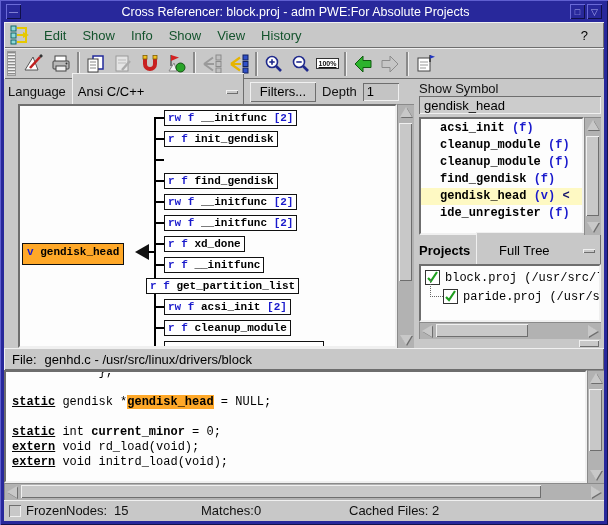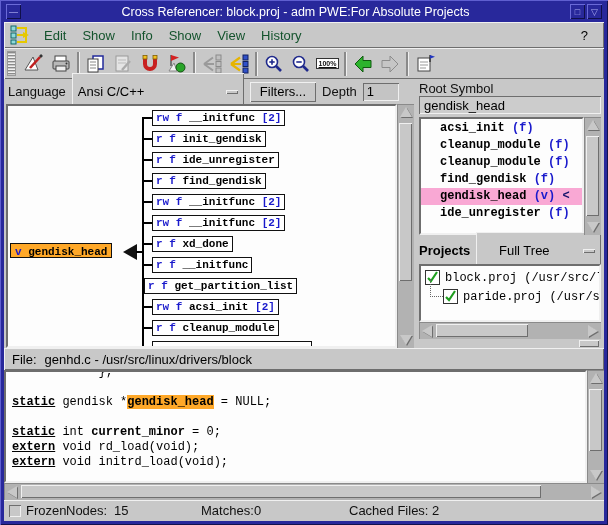--- a/index.html
+++ b/index.html
@@ -30,26 +30,26 @@
   .lbl{font-size:13px;color:#111;white-space:nowrap;}
   .optmenu{height:37px;display:flex;align-items:center;background:#c8c8c8;padding:0 6px;font-size:13px;}
   .omdash{width:12px;height:4px;margin-left:auto;background:#c8c8c8;box-shadow:inset 1px 1px 0 #f0f0f0, inset -1px -1px 0 #6e6e6e;}
   .btn{height:20px;display:flex;align-items:center;justify-content:center;background:#c8c8c8;padding:0 10px;font-size:13px;}
   .field{height:18px;background:#c4c4c4;display:flex;align-items:center;padding:0 4px;font-size:13px;}
 
   
   .content{flex:1;display:flex;min-height:0;}
   .left-col{width:410px;display:flex;flex-direction:column;flex:none;}
   .graph-pane{flex:1;display:flex;min-height:0;padding:0 0 0 2px;}
-  .graph-canvas{flex:1;background:#fdfdfd;position:relative;overflow:hidden;}
+  .graph-canvas{flex:1;background:#fdfdfd;position:relative;overflow:hidden;margin-left:12px;}
   .gline{position:absolute;background:#000;}
   .gnode{position:absolute;height:16px;line-height:14px;border:1.5px solid #111;background:#fff;padding:0 3px;font-family:"Liberation Mono",monospace;font-size:11px;font-weight:bold;white-space:nowrap;box-sizing:border-box;}
   .npre,.nsuf{color:#1a1acc;}
   .nname{color:#000;}
-  .gnroot{position:absolute;left:2px;top:137px;height:15px;line-height:16px;border:1.5px solid #111;background:#ffa828;padding:0 4px;font-family:"Liberation Mono",monospace;font-size:11px;font-weight:bold;white-space:nowrap;box-sizing:border-box;}
+  .gnroot{position:absolute;left:2px;top:137px;height:22px;line-height:16px;border:1.5px solid #111;background:#ffa828;padding:0 4px;font-family:"Liberation Mono",monospace;font-size:11px;font-weight:bold;white-space:nowrap;box-sizing:border-box;}
   .garrow{position:absolute;left:115px;top:138px;width:0;height:0;border-top:8px solid transparent;border-bottom:8px solid transparent;border-right:14px solid #111;}
 
   
   .sbv{width:17px;background:#b2b2b2;position:relative;flex:none;box-shadow:inset 1px 1px 0 #8a8a8a;}
   .sbh{height:17px;background:#b2b2b2;position:relative;box-shadow:inset 1px 1px 0 #8a8a8a;}
   .sb-arr{position:absolute;width:0;height:0;}
   .up{left:3px;top:3px;border-left:6px solid transparent;border-right:6px solid transparent;border-bottom:10px solid #c8c8c8;filter:drop-shadow(1px 1px 0 #6e6e6e);}
   .down{left:3px;bottom:3px;border-left:6px solid transparent;border-right:6px solid transparent;border-top:10px solid #c8c8c8;filter:drop-shadow(1px 1px 0 #6e6e6e);}
   .lft{left:3px;top:3px;border-top:6px solid transparent;border-bottom:6px solid transparent;border-right:10px solid #c8c8c8;filter:drop-shadow(1px 1px 0 #6e6e6e);}
   .rgt{right:3px;top:3px;border-top:6px solid transparent;border-bottom:6px solid transparent;border-left:10px solid #c8c8c8;filter:drop-shadow(1px 1px 0 #6e6e6e);}
@@ -57,21 +57,21 @@
   .thumb-h{position:absolute;top:2px;height:13px;background:#c8c8c8;box-shadow:inset 1px 1px 0 #f0f0f0, inset -1px -1px 0 #6e6e6e;}
 
   
   .right-col{flex:1;display:flex;flex-direction:column;padding:2px 3px 0 5px;min-width:0;}
   .rs-label{font-size:13px;height:16px;color:#111;}
   .rs-field{height:19px;background:#cccccc;display:flex;align-items:center;padding:0 5px;font-size:13px;margin-bottom:3px;}
   .rs-listwrap{height:124px;display:flex;}
   .rs-list{flex:1;background:#fdfdfd;overflow:hidden;padding-top:1px;}
   .lsrow{height:17px;line-height:17px;padding:0 19px;font-family:"Liberation Mono",monospace;font-size:12px;font-weight:bold;white-space:nowrap;color:#000;}
   .lsrow .kind{color:#1a1acc;font-weight:bold;}
-  .lsrow.sel{background:#f9a8d4;}
+  .lsrow.sel{background:#fef9c3;}
   .lsrow .marker{color:#13136b;}
   .proj-head{height:26px;display:flex;align-items:center;gap:6px;padding-top:3px;}
   .proj-label{font-size:13px;font-weight:bold;}
   .proj-list{height:58px;background:#fdfdfd;position:relative;overflow:hidden;}
   .prow{position:absolute;height:18px;display:flex;align-items:center;gap:5px;font-family:"Liberation Mono",monospace;font-size:12px;white-space:nowrap;}
   .chk{width:13px;height:13px;background:#fff;border:1px solid #333;flex:none;display:flex;align-items:center;justify-content:center;}
   .chk svg{display:block;}
   .pconn{position:absolute;left:9px;top:13px;width:12px;height:17px;border-left:1px dotted #666;border-bottom:1px dotted #666;}
   .proj-sash{height:10px;position:relative;}
   .sash{position:absolute;right:2px;top:1px;width:20px;height:7px;background:#c8c8c8;box-shadow:inset 1px 1px 0 #f0f0f0, inset -1px -1px 0 #6e6e6e;}
@@ -249,52 +249,51 @@
         </div>
 
         <div class="graph-pane">
           <div class="graph-canvas bsunken" id="graph-canvas">
               <div class="gline" style="left: 134px; top: 12px; width: 1.5px; height: 232px;"></div>
               <div class="gline" style="left: 134px; top: 11px; width: 10px; height: 1.5px;"></div>
               <div class="gnode" style="left: 144px; top: 4px;"><span class="npre">rw f </span><span class="nname">__initfunc</span><span class="nsuf"> [2]</span></div>
               <div class="gline" style="left: 134px; top: 32px; width: 10px; height: 1.5px;"></div>
               <div class="gnode" style="left: 144px; top: 25px;"><span class="npre">r f </span><span class="nname">init_gendisk</span></div>
               <div class="gline" style="left: 134px; top: 53px; width: 10px; height: 1.5px;"></div>
-              <div class="gnode" style="left: 144px; top: 46px;"><span class="npre">r f </span><span class="nname">ide_unregister</span></div>
               <div class="gline" style="left: 134px; top: 74px; width: 10px; height: 1.5px;"></div>
               <div class="gnode" style="left: 144px; top: 67px;"><span class="npre">r f </span><span class="nname">find_gendisk</span></div>
               <div class="gline" style="left: 134px; top: 95px; width: 10px; height: 1.5px;"></div>
               <div class="gnode" style="left: 144px; top: 88px;"><span class="npre">rw f </span><span class="nname">__initfunc</span><span class="nsuf"> [2]</span></div>
               <div class="gline" style="left: 134px; top: 116px; width: 10px; height: 1.5px;"></div>
               <div class="gnode" style="left: 144px; top: 109px;"><span class="npre">rw f </span><span class="nname">__initfunc</span><span class="nsuf"> [2]</span></div>
               <div class="gline" style="left: 134px; top: 137px; width: 10px; height: 1.5px;"></div>
               <div class="gnode" style="left: 144px; top: 130px;"><span class="npre">r f </span><span class="nname">xd_done</span></div>
               <div class="gline" style="left: 134px; top: 158px; width: 10px; height: 1.5px;"></div>
               <div class="gnode" style="left: 144px; top: 151px;"><span class="npre">r f </span><span class="nname">__initfunc</span></div>
               <div class="gline" style="left: 134px; top: 179px; width: 10px; height: 1.5px;"></div>
-              <div class="gnode" style="left: 136px; top: 172px;"><span class="npre">r f </span><span class="nname">get_partition_list</span></div>
+              <div class="gnode" style="left: 126px; top: 172px;"><span class="npre">r f </span><span class="nname">get_partition_list</span></div>
               <div class="gline" style="left: 134px; top: 200px; width: 10px; height: 1.5px;"></div>
               <div class="gnode" style="left: 144px; top: 193px;"><span class="npre">rw f </span><span class="nname">acsi_init</span><span class="nsuf"> [2]</span></div>
               <div class="gline" style="left: 134px; top: 221px; width: 10px; height: 1.5px;"></div>
               <div class="gnode" style="left: 144px; top: 214px;"><span class="npre">r f </span><span class="nname">cleanup_module</span></div>
               <div class="gnode" style="left: 144px; top: 235px; width: 160px;"></div>
               <div class="gnroot"><span class="npre">v </span><span class="nname">gendisk_head</span></div>
               <div class="garrow"></div>
               <div class="gline" style="left: 128px; top: 145px; width: 7px; height: 1.5px;"></div>
             </div>
           <div class="sbv">
             <div class="sb-arr up"></div>
             <div class="thumb-v" style="top:19px;height:158px;"></div>
             <div class="sb-arr down"></div>
           </div>
         </div>
       </div>
 
       <div class="right-col">
-        <div class="rs-label">Root Symbol</div>
+        <div class="rs-label">Show Symbol</div>
         <div class="rs-field sunken">gendisk_head</div>
         <div class="rs-listwrap">
           <div class="rs-list bsunken" id="symbol-list">
               <div class="lsrow"><span>acsi_init </span><span class="kind">(f)</span></div>
               <div class="lsrow"><span>cleanup_module </span><span class="kind">(f)</span></div>
               <div class="lsrow"><span>cleanup_module </span><span class="kind">(f)</span></div>
               <div class="lsrow"><span>find_gendisk </span><span class="kind">(f)</span></div>
               <div class="lsrow sel"><span>gendisk_head </span><span class="kind">(v)</span><span class="marker b"> &lt;</span></div>
               <div class="lsrow"><span>ide_unregister </span><span class="kind">(f)</span></div>
             </div>

